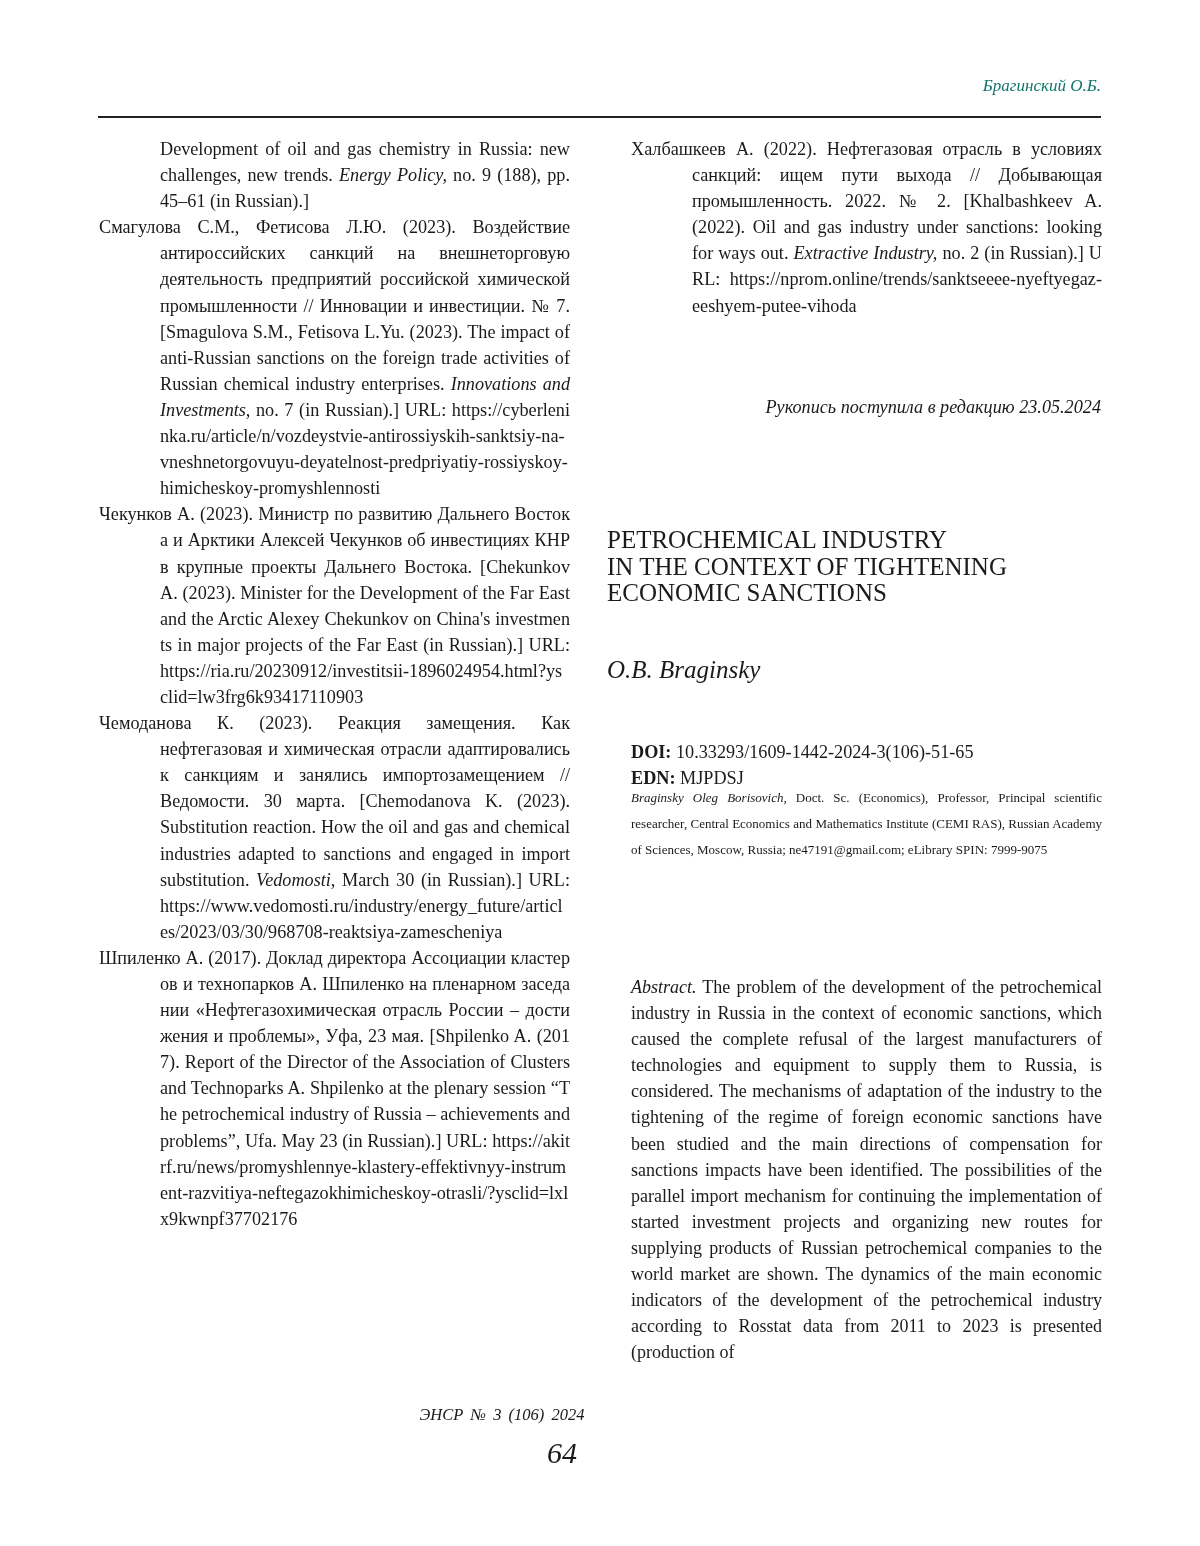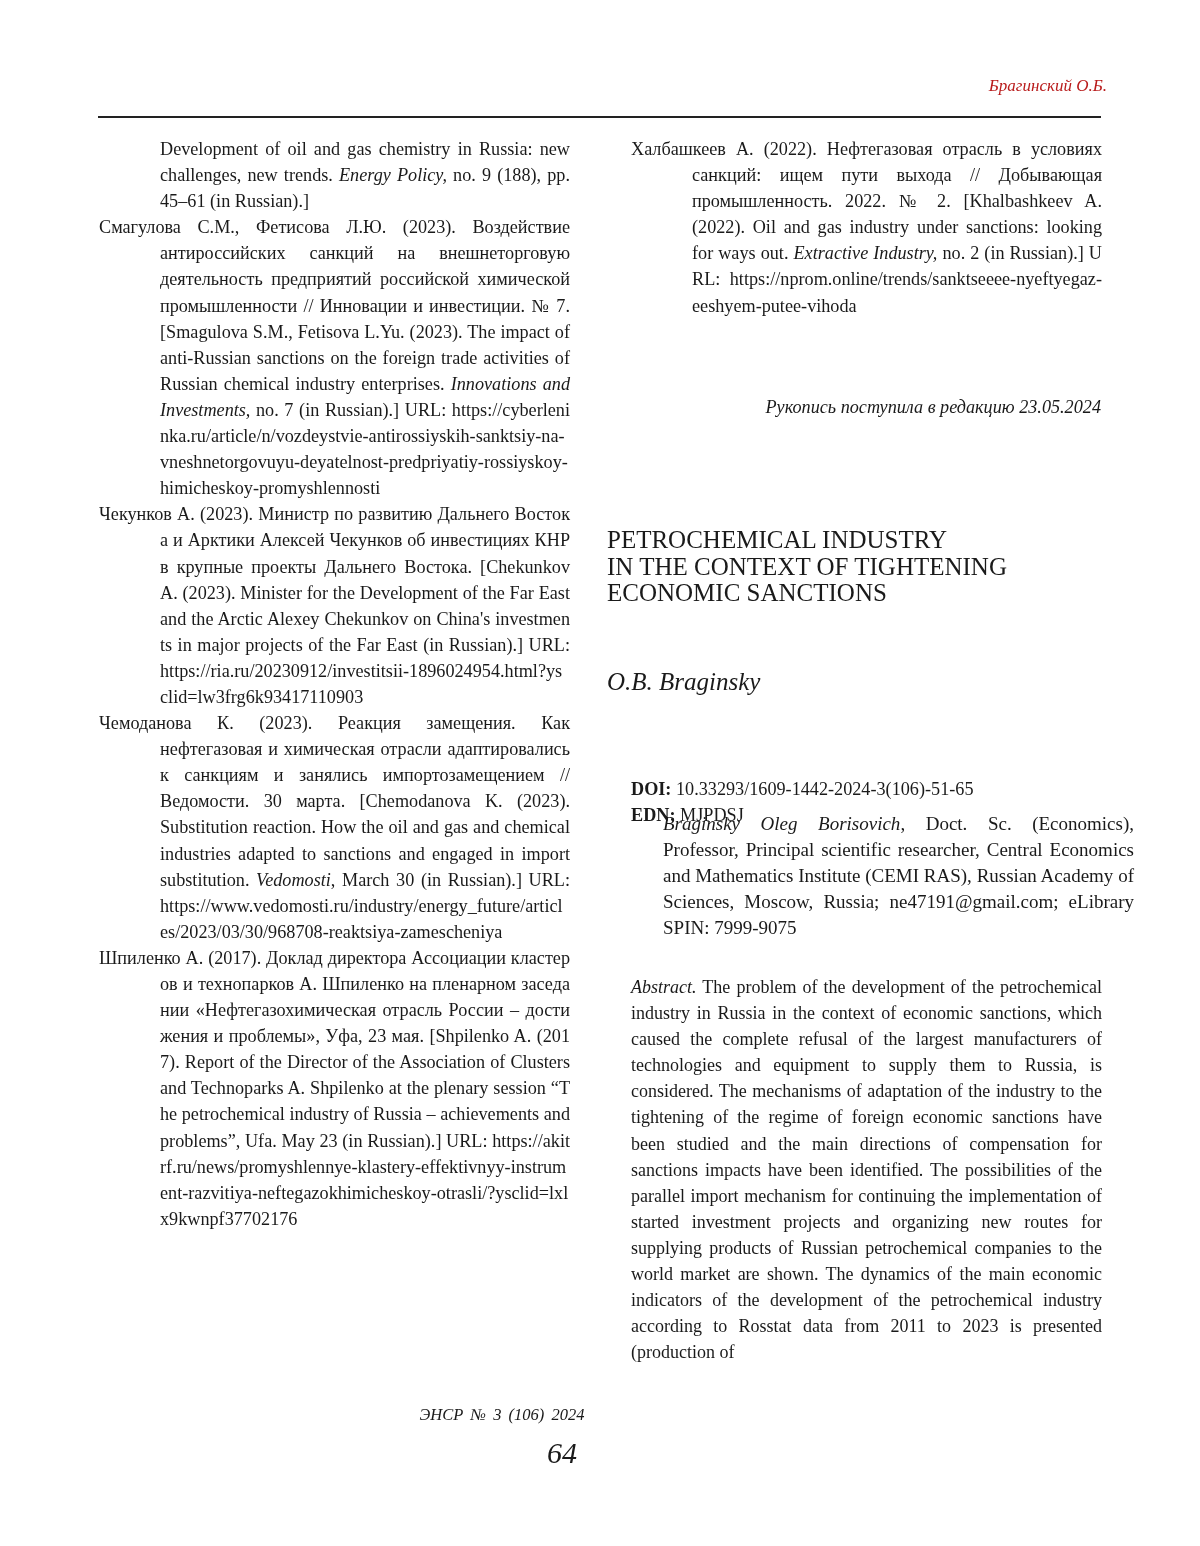--- a/index.html
+++ b/index.html
@@ -10,25 +10,25 @@
     body {
       width: 1200px;
       height: 1546px;
       position: relative;
       overflow: hidden;
       font-family: "Liberation Serif", "DejaVu Serif", serif;
       color: #1a1a1a;
     }
     .running-head {
       position: absolute;
-      right: 93px;
+      right: 99px;
       top: 76px;
       font-style: italic;
       font-size: 17px;
-      color: #b91c1c;
+      color: #0f766e;
     }
     .header-rule {
       position: absolute;
       left: 98px;
       top: 116px;
       width: 1003px;
       height: 2px;
       background: #222;
     }
     .col {
@@ -67,41 +67,38 @@
       margin: 0;
       font-weight: normal;
     }
     .article-title span { display: block; }
     .article-author {
       position: absolute;
       left: 607px;
       top: 656px;
       font-size: 25px;
       font-style: italic;
-      margin-top: 12px;
     }
     .meta {
       position: absolute;
       left: 631px;
       top: 739px;
       width: 471px;
       font-size: 18.2px;
       line-height: 26.1px;
-      margin-top: 37px;
     }
     .meta b { font-weight: bold; }
     .affil {
       position: absolute;
       left: 631px;
-      top: 811px;
+      top: 785px;
       width: 471px;
-      font-size: 19px;
+      font-size: 13px;
       line-height: 26.1px;
       text-align: justify;
-      margin-left: 32px;
     }
     .abstract {
       position: absolute;
       left: 631px;
       top: 974px;
       width: 471px;
       font-size: 18px;
       line-height: 26.1px;
       text-align: justify;
     }

